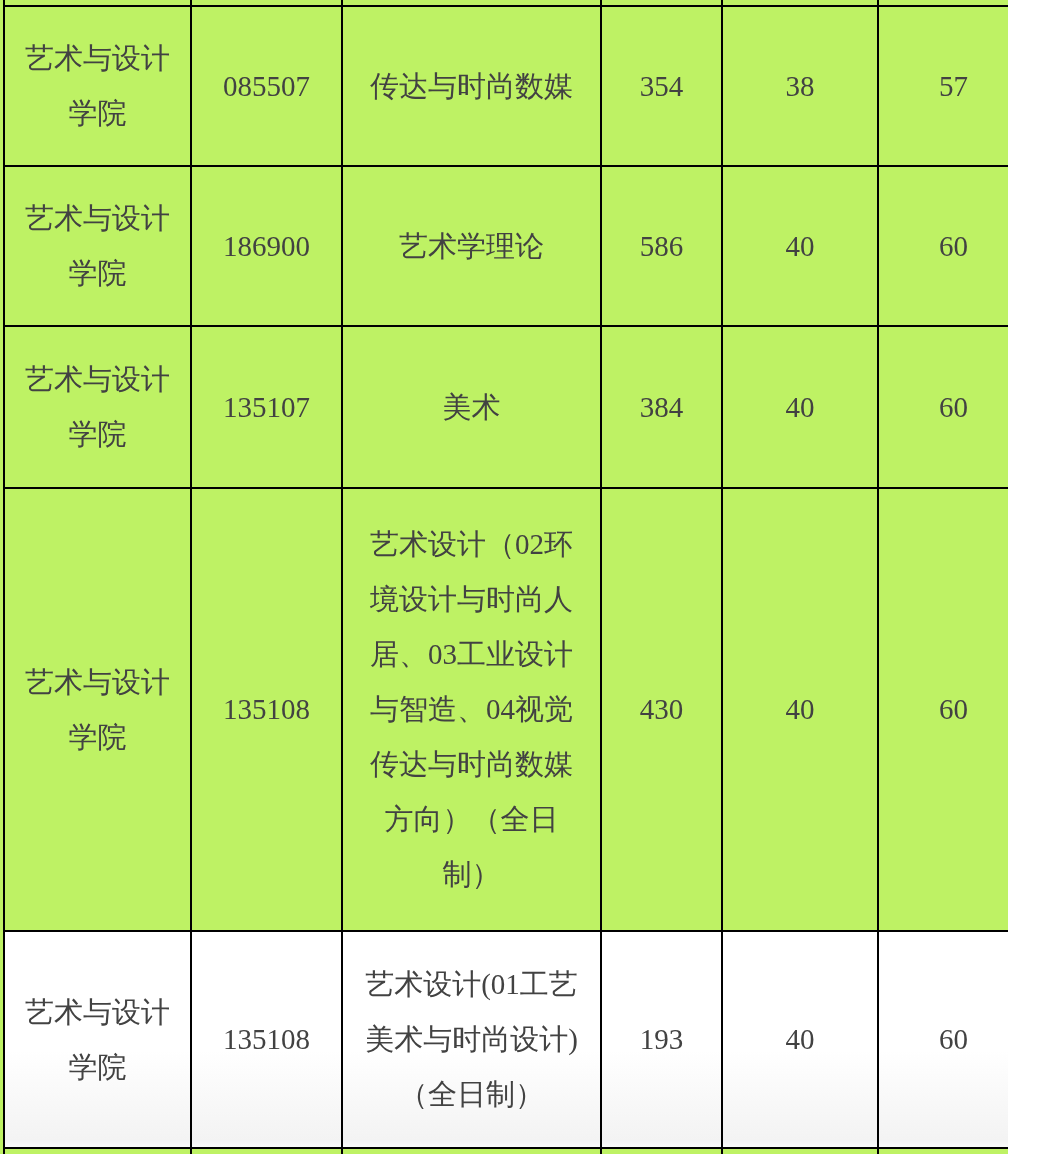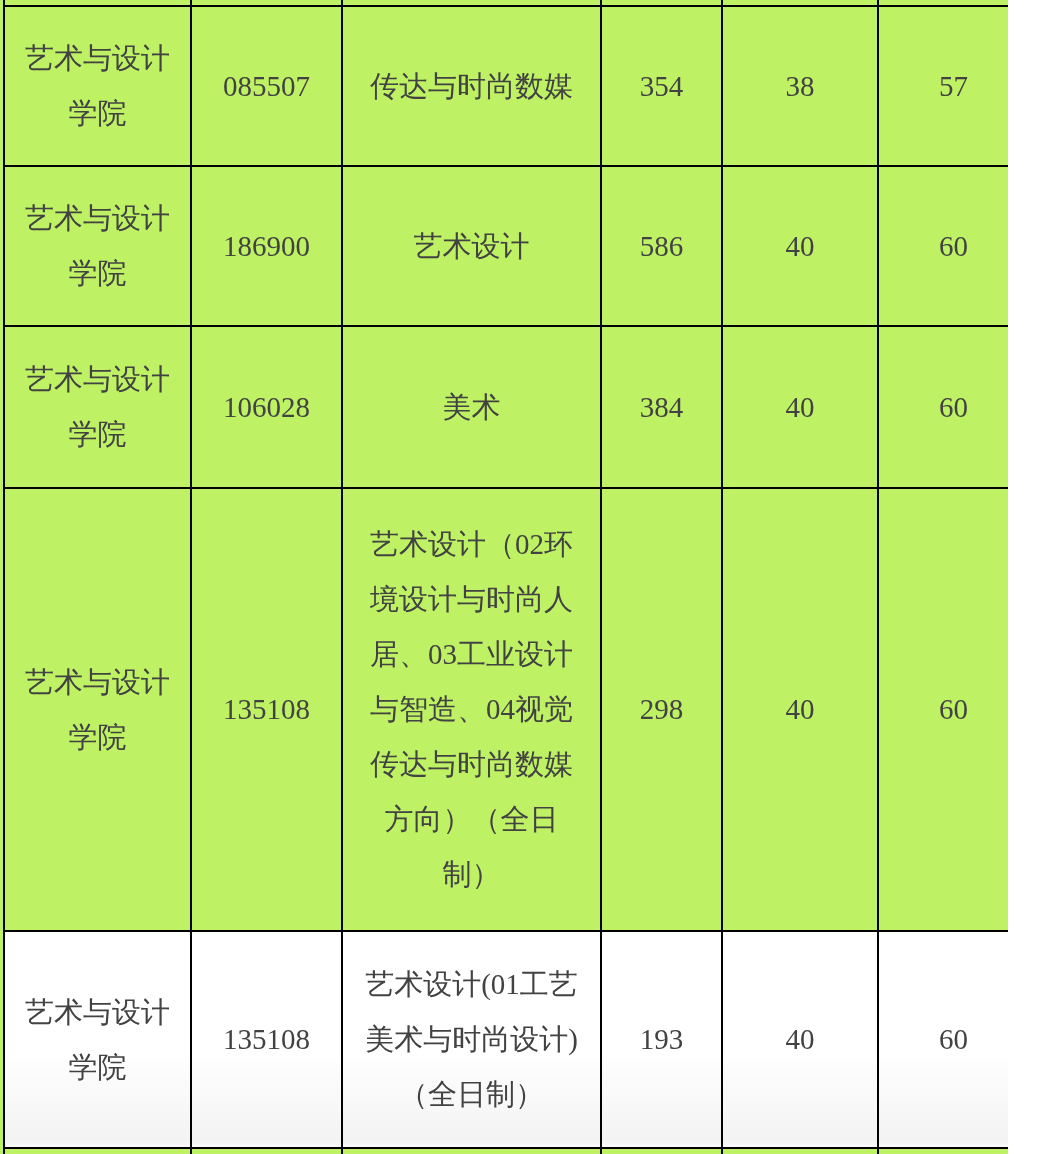--- a/index.html
+++ b/index.html
@@ -83,48 +83,48 @@
         <td class="program-cell">传达与时尚数媒</td>
         <td class="score-cell">354</td>
         <td class="sub1-cell">38</td>
         <td class="sub2-cell">57</td>
       </tr>
 
       <tr class="r2">
         <td class="college-cell">艺术与设计
 学院</td>
         <td class="code-cell">186900</td>
-        <td class="program-cell">艺术设计</td>
+        <td class="program-cell">艺术学理论</td>
         <td class="score-cell">586</td>
         <td class="sub1-cell">40</td>
         <td class="sub2-cell">60</td>
       </tr>
 
       <tr class="r3">
         <td class="college-cell">艺术与设计
 学院</td>
-        <td class="code-cell">106028</td>
+        <td class="code-cell">135107</td>
         <td class="program-cell">美术</td>
         <td class="score-cell">384</td>
         <td class="sub1-cell">40</td>
         <td class="sub2-cell">60</td>
       </tr>
 
       <tr class="r4">
         <td class="college-cell">艺术与设计
 学院</td>
         <td class="code-cell">135108</td>
         <td class="program-cell">艺术设计（02环
 境设计与时尚人
 居、03工业设计
 与智造、04视觉
 传达与时尚数媒
 方向）（全日
 制）</td>
-        <td class="score-cell">298</td>
+        <td class="score-cell">430</td>
         <td class="sub1-cell">40</td>
         <td class="sub2-cell">60</td>
       </tr>
 
       <tr class="r5">
         <td class="college-cell">艺术与设计
 学院</td>
         <td class="code-cell">135108</td>
         <td class="program-cell">艺术设计(01工艺
 美术与时尚设计)

